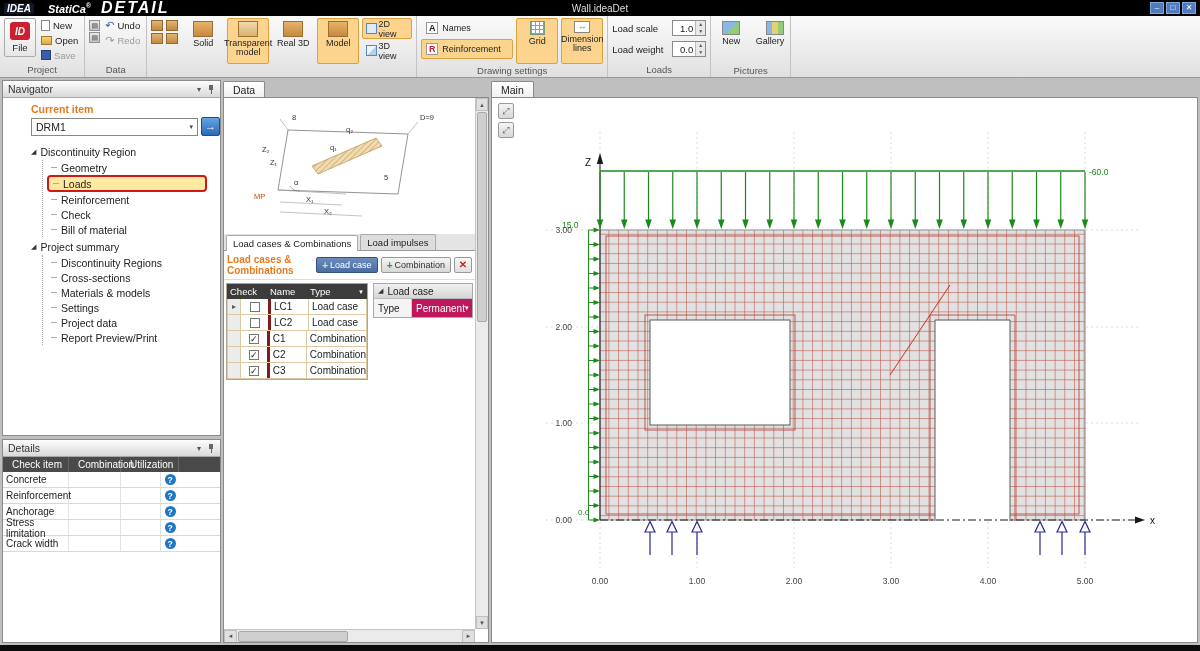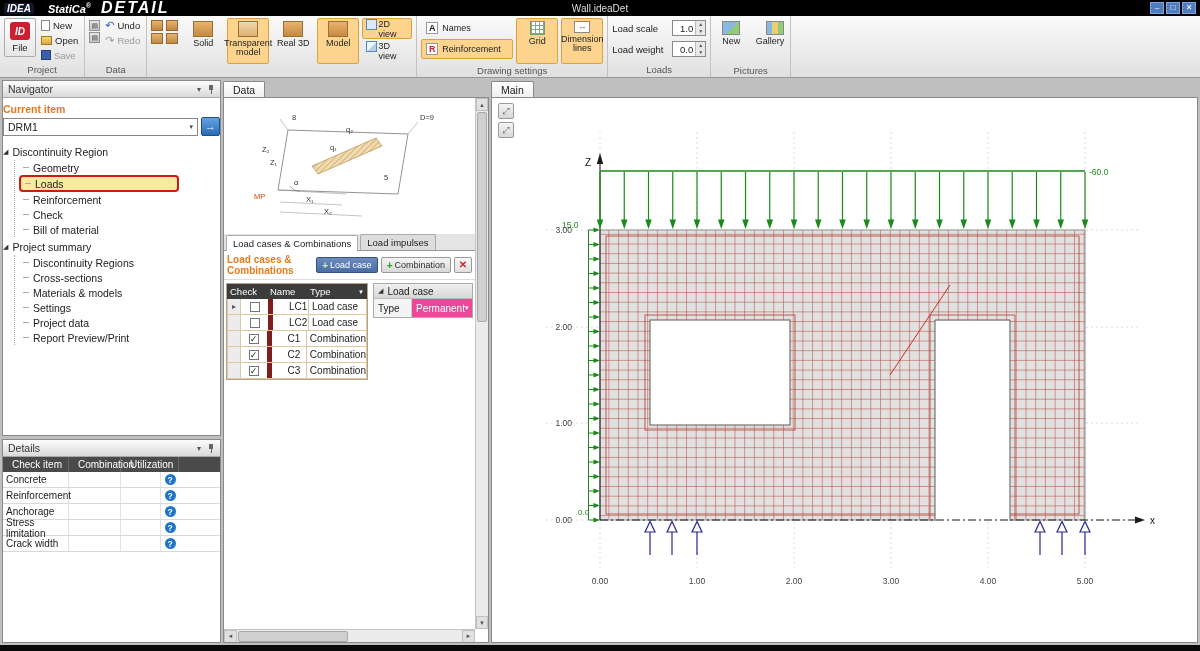--- a/index.html
+++ b/index.html
@@ -32,21 +32,21 @@
   .ic-clip { width:11px; height:11px; background:linear-gradient(#e8e8e8,#c8c8c8); border:1px solid #909090; font-size:7px; text-align:center; line-height:10px; color:#555; }
   .arrow-undo { color:#2a62b8; font-size:11px; }
   .arrow-redo { color:#9a9a9a; font-size:11px; }
   .disabled-label { color:#9a9a9a; }
   .minigrid { display:grid; grid-template-columns:13px 13px; gap:2px; padding-top:2px; }
   .minicube { width:12px; height:11px; background:linear-gradient(#e6b470,#c08a44); border:1px solid #95692f; }
   .rbtn { display:flex; flex-direction:column; align-items:center; justify-content:flex-start; width:42px; min-height:46px; padding:2px 1px; border:1px solid transparent; border-radius:2px; font-size:9px; text-align:center; line-height:1.05; gap:2px; }
   .rbtn.sel { background:#fcd48e; border-color:#dfa13f; }
   .cube { width:20px; height:16px; background:linear-gradient(#e8b36a,#c68940); border:1px solid #9c6f33; }
   .cube.light { background:linear-gradient(#f2d9ae,#dcb071); }
-  .vbtn { display:flex; align-items:flex-start; gap:2px; width:50px; height:21px; padding:0 3px; border:1px solid transparent; border-radius:2px; font-size:9px; }
+  .vbtn { display:flex; align-items:center; gap:2px; width:50px; height:21px; padding:0 3px; border:1px solid transparent; border-radius:2px; font-size:9px; }
   .vbtn.sel { background:#fcd48e; border-color:#dfa13f; }
   .flat2d { width:11px; height:11px; background:#dce9f8; border:1px solid #5588bb; }
   .flat3d { width:11px; height:11px; background:linear-gradient(135deg,#eef4fb 50%,#b8cfe8 50%); border:1px solid #5588bb; }
   .hbtn { display:flex; align-items:center; gap:4px; height:20px; padding:0 4px; border:1px solid transparent; border-radius:2px; font-size:9px; width:92px; }
   .hbtn.sel { background:#fcd48e; border-color:#dfa13f; }
   .icon-A, .icon-R { width:12px; height:12px; background:#fff; border:1px solid #999; font-weight:bold; font-size:9px; display:flex; align-items:center; justify-content:center; }
   .icon-R { color:#cc2030; }
   .icon-grid { width:15px; height:14px; border:1px solid #7a9a7a; background:#fff;
     background-image:repeating-linear-gradient(0deg,#7fae7f 0 1px,transparent 1px 4px),repeating-linear-gradient(90deg,#7fae7f 0 1px,transparent 1px 4px); }
   .icon-dim { width:16px; height:12px; border:1px solid #888; background:#fff; font-size:8px; line-height:10px; text-align:center; color:#444; }
@@ -67,21 +67,21 @@
   .panel { border:1px solid #8a8a8a; background:#fff; display:flex; flex-direction:column; overflow:hidden; }
   .nav-panel { height:356px; }
   .details-panel { flex:1; }
   .phead { height:17px; background:linear-gradient(#fdfdfd,#d9d9d9); border-bottom:1px solid #a8a8a8; display:flex; align-items:center; padding:0 5px; font-size:10.5px; color:#333; flex:0 0 auto; }
   .phead-icons { margin-left:auto; display:flex; gap:6px; align-items:center; color:#555; font-size:8px; }
   .pin { width:8px; height:9px; position:relative; display:inline-block; }
   .pin::before { content:""; position:absolute; left:2px; top:0; width:4px; height:5px; background:#666; }
   .pin::after { content:""; position:absolute; left:3.5px; top:5px; width:1px; height:4px; background:#666; }
 
   
-  .nav-content { padding:5px 0; overflow:hidden; }
+  .nav-content { padding:5px 0; overflow:hidden;margin-left:28px; }
   .cur-label { color:#e87a1e; font-weight:bold; font-size:10.5px; margin-bottom:2px; }
   .combo-row { display:flex; gap:3px; align-items:center; margin-bottom:8px; }
   .combo { flex:1; height:18px; border:1px solid #888; background:#fff; display:flex; align-items:center; padding:0 4px; font-size:10.5px;gap:19px; }
   .combo .caret { margin-left:auto; font-size:7px; color:#444; }
   .go-btn { width:19px; height:19px; background:linear-gradient(#63a4e0,#2a6ab8); border:1px solid #1d4f8c; border-radius:2px; color:#fff; font-size:11px; line-height:17px; text-align:center; }
   .tree-section { display:flex; align-items:center; gap:4px; height:16px; font-size:10.5px; color:#222; }
   .tree-section .exp { font-size:7px; color:#333; }
   .tree-children { margin-left:11px; border-left:1px dotted #aaa; padding-left:4px; margin-bottom:2px; }
   .tree-item { display:flex; align-items:center; height:15px; font-size:10.5px; color:#222; padding-left:4px; position:relative; }
   .tree-item::before { content:""; width:6px; height:1px; background:#aaa; margin-right:4px; }
@@ -118,28 +118,28 @@
   .lc-body { display:flex; gap:5px; padding:3px 2px; align-items:flex-start; }
   .lc-table { width:142px; border:1px solid #b5a férf; border:1px solid #b5a486; font-size:10px; }
   .lc-thead { display:flex; background:#3c3c3c; color:#fff; height:15px; align-items:center; font-size:9.5px; }
   .lc-thead div { padding-left:3px; display:flex; align-items:center; gap:2px; }
   .th-check { width:40px; } .th-name { width:40px; } .th-type { width:60px; justify-content:space-between; padding-right:3px; }
   .lc-row { display:flex; height:16px; border-bottom:1px solid #dcc9a4; border-left:1px solid #dcc9a4; border-right:1px solid #dcc9a4; align-items:center; background:#fff; }
   .lc-sel { width:13px; height:100%; background:#ececec; border-right:1px solid #dcc9a4; display:flex; align-items:center; justify-content:center; color:#555; font-size:8px; }
   .lc-check { width:27px; display:flex; justify-content:center; }
   .cb { width:10px; height:10px; border:1px solid #777; background:#fff; display:inline-flex; align-items:center; justify-content:center; font-size:9px; color:#222; }
   .cb.checked::after { content:"✓"; }
-  .lc-name { width:40px; padding-left:16px; border-left:5px solid #7f1d1d; height:100%; display:flex; align-items:center; }
+  .lc-name { width:40px; padding-left:3px; border-left:3px solid #7f1d1d; height:100%; display:flex; align-items:center; }
   .lc-type { flex:1; padding-left:3px; border-left:1px solid #dcc9a4; height:100%; display:flex; align-items:center; }
   .pg { width:110px; border:1px solid #aaa; font-size:10px; }
   .pg-head { height:15px; background:linear-gradient(#f0f0f0,#d6d6d6); display:flex; align-items:center; gap:4px; padding:0 4px; border-bottom:1px solid #bbb; }
   .pg-head .exp { font-size:7px; color:#333; }
   .pg-row { display:flex; height:18px; }
   .pg-label { width:38px; background:#f4f4f4; border-right:1px solid #ccc; display:flex; align-items:center; padding-left:4px; }
-  .pg-value { flex:1; background:#ec4899; color:#fff; display:flex; align-items:center; justify-content:space-between; padding:0 4px; }
+  .pg-value { flex:1; background:#be185d; color:#fff; display:flex; align-items:center; justify-content:space-between; padding:0 4px; }
   .pg-value .caret { font-size:7px; }
 
   
   .vscroll { position:absolute; right:0; top:0; bottom:13px; width:13px; background:#ebebeb; border-left:1px solid #c4c4c4; }
   .hscroll { position:absolute; left:0; right:13px; bottom:0; height:13px; background:#ebebeb; border-top:1px solid #c4c4c4; display:flex; align-items:center; }
   .sb-btn { width:13px; height:13px; font-size:6px; color:#555; display:flex; align-items:center; justify-content:center; background:#e0e0e0; border:1px solid #c0c0c0; }
   .vscroll .sb-btn { width:12px; }
   .v-thumb { position:absolute; top:14px; left:1px; width:10px; height:210px; background:#cfcfcf; border:1px solid #a8a8a8; border-radius:2px; }
   .h-thumb { width:110px; height:11px; background:#cfcfcf; border:1px solid #a8a8a8; border-radius:2px; margin-left:1px; }
   .vscroll .sb-down { position:absolute; bottom:0; }

